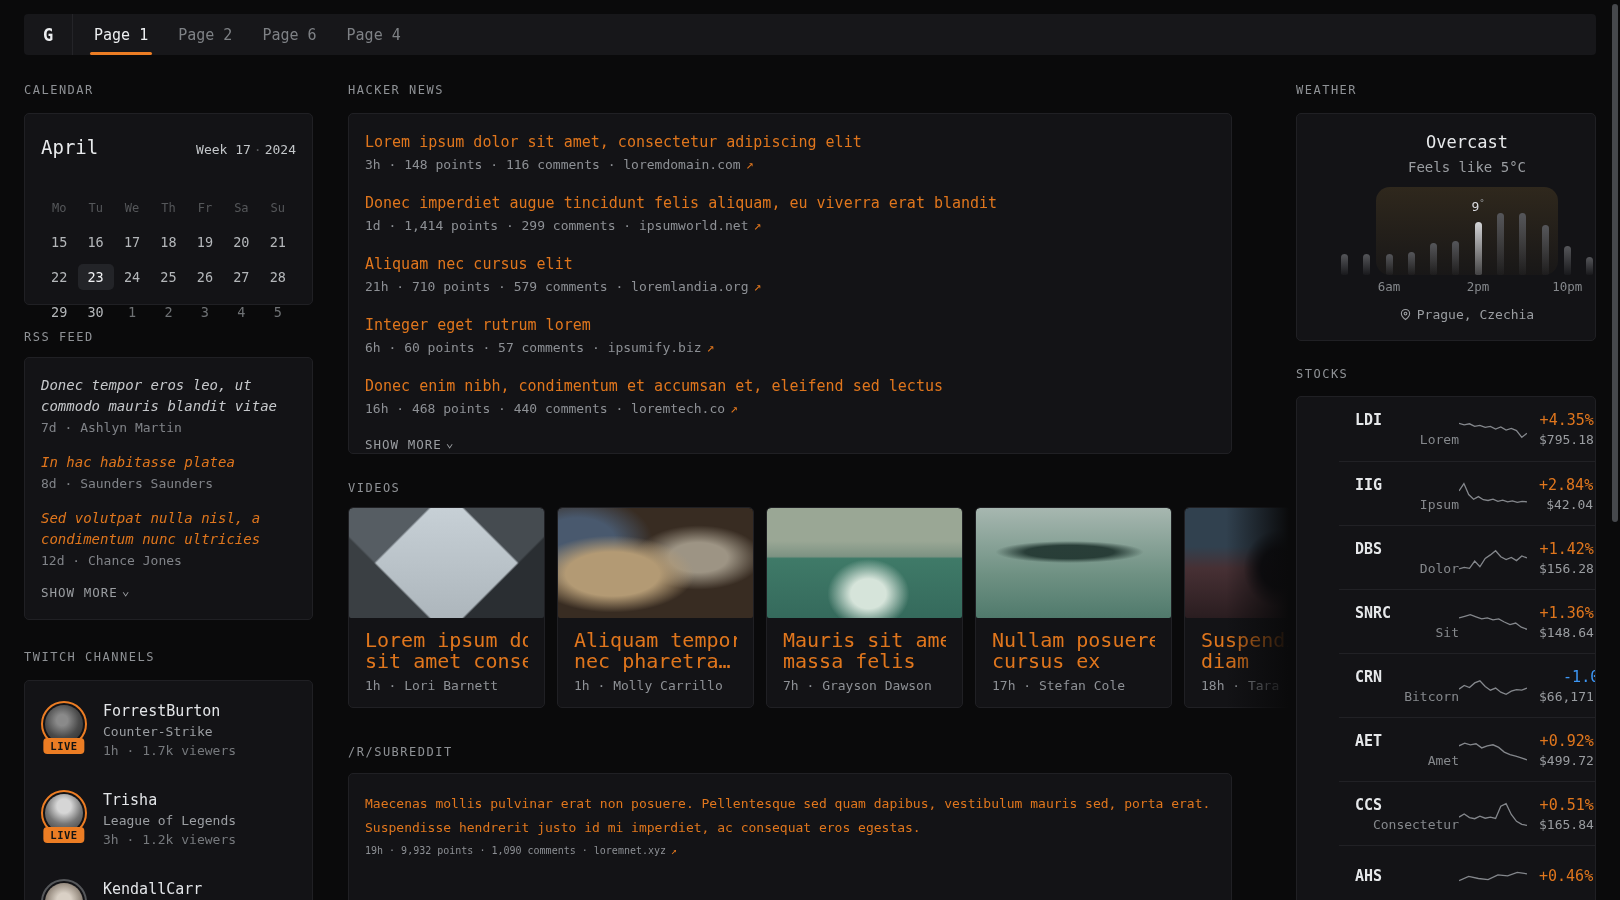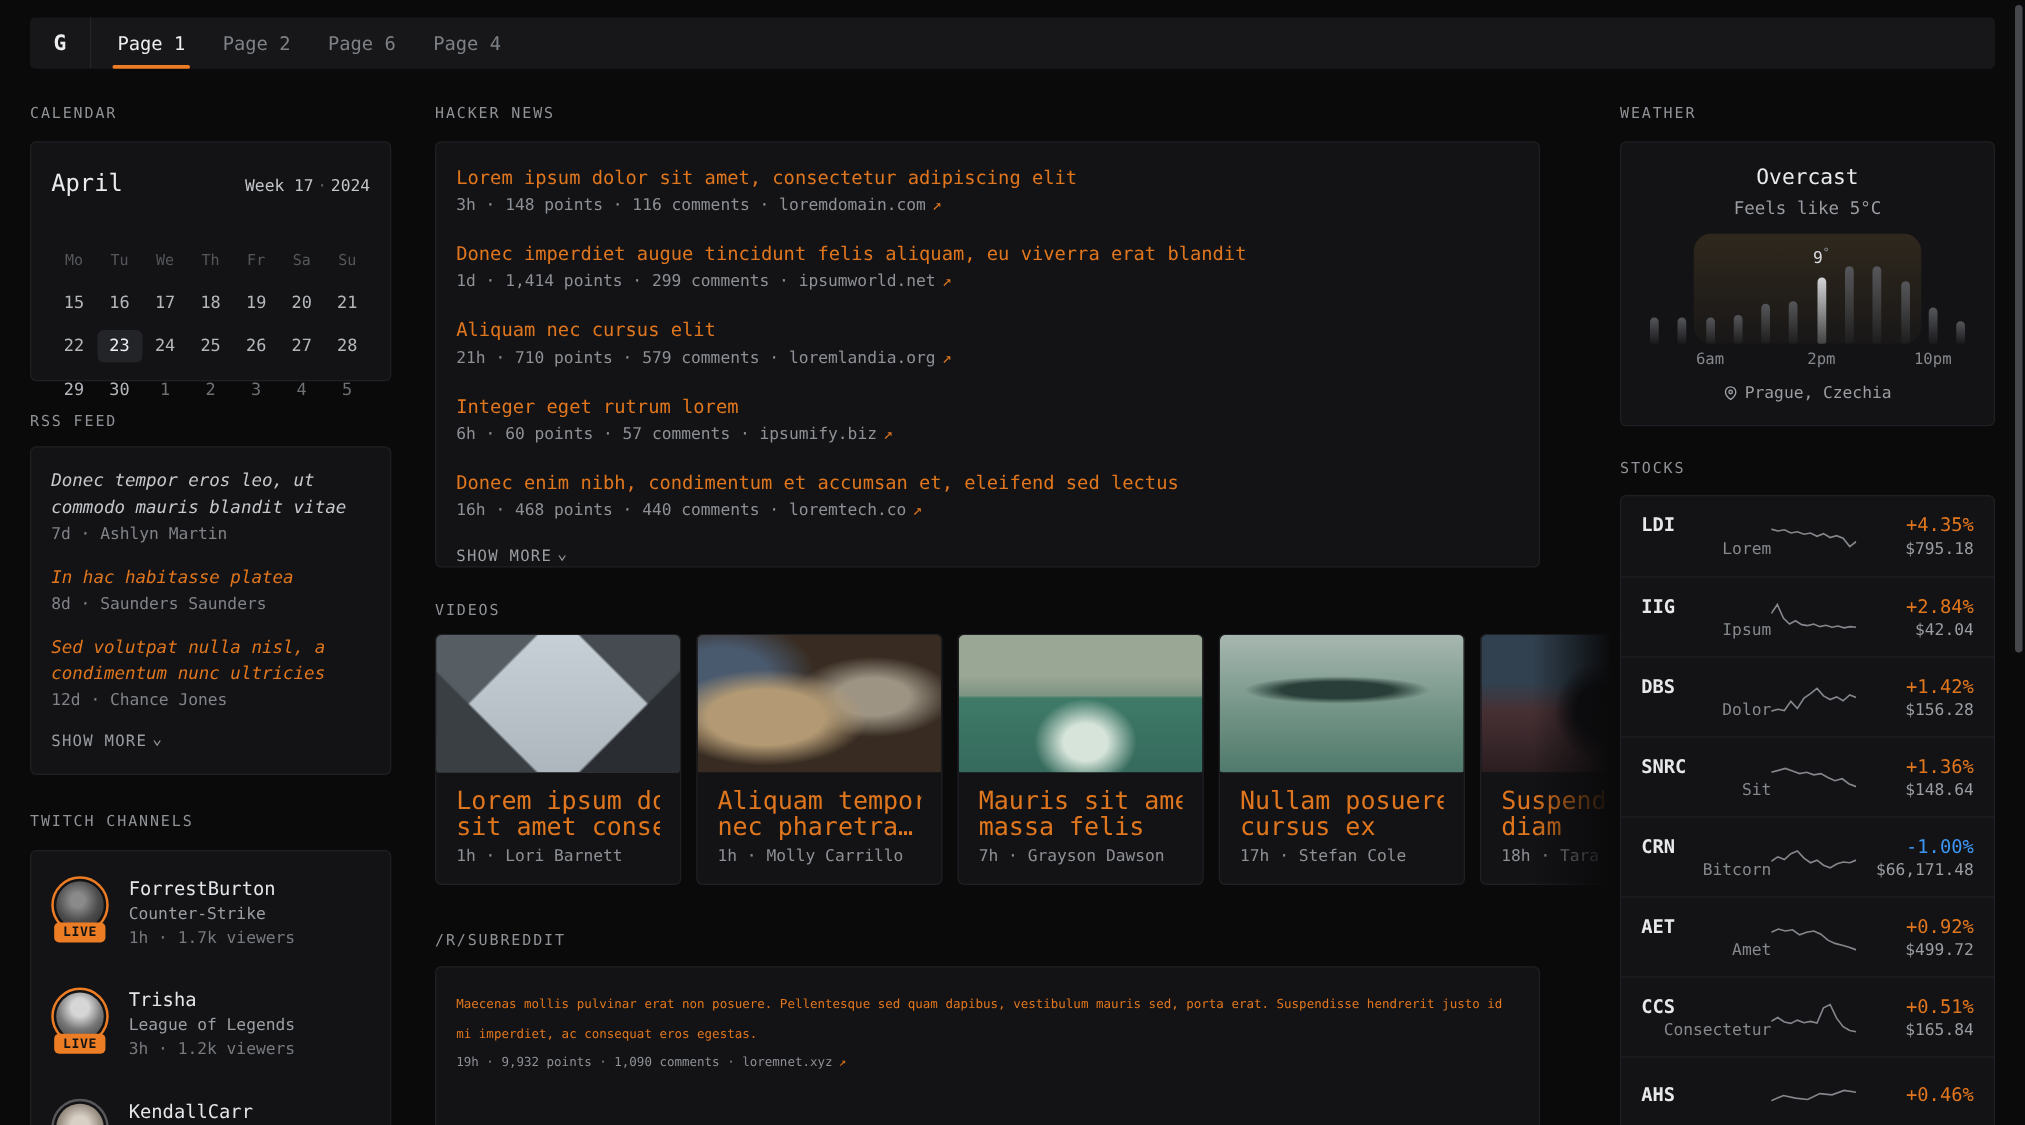--- a/index.html
+++ b/index.html
@@ -19,21 +19,21 @@
   .tab{position:relative;display:flex;align-items:center;padding:0 15px;font-size:15px;color:#7e8185;cursor:pointer;}
   .tab.active{color:#eceef0;}
   .tab.active::after{content:"";position:absolute;left:11px;right:11px;bottom:0;height:3px;background:#ec7d24;border-radius:2px;}
 
   
   .col{position:absolute;top:84px;}
   .col-left{left:24px;width:289px;}
   .col-center{left:348px;width:948px;}
   .col-right{left:1296px;width:300px;}
   .sec-label{font-size:12px;letter-spacing:1.5px;color:#8f9296;height:13px;line-height:13px;}
-  .card{background:#131316;border:1px solid #202024;border-radius:5px;}
+  .card{background:#131316;border:1px solid #202024;border-radius:5px;padding-left:42px;}
 
   
   .cal-card{margin-top:16px;height:192px;padding:16px;}
   .cal-head{display:flex;justify-content:space-between;align-items:baseline;margin-top:6px;gap:31px;}
   .cal-month{font-size:19px;color:#e8eaec;}
   .cal-week{font-size:13px;color:#c3c6c9;}
   .cal-week .dot{color:#595b5e;padding:0 3px;}
   .cal-grid{display:grid;grid-template-columns:repeat(7,1fr);margin-top:22px;row-gap:9px;text-align:center;}
   .cal-wd{font-size:12px;color:#55575a;padding:3px 0;}
   .cal-day{font-size:13.5px;color:#b4b7ba;padding:5px 0;border-radius:5px;width:36px;justify-self:center;}
@@ -87,21 +87,21 @@
   .thumb-canoe-mist{background:radial-gradient(ellipse 38% 10% at 48% 40%,rgba(25,45,40,.85) 0 60%,transparent 100%),linear-gradient(180deg,#a7b7b0,#6f9183 60%,#507a6c);}
   .thumb-figure-field-dusk{background:radial-gradient(ellipse 18% 35% at 48% 55%,rgba(10,10,14,.9) 0 50%,transparent 100%),linear-gradient(180deg,#31414f 0 35%,#473034 55%,#2a1d20 100%);}
   .vid-title{padding:12px 16px 0;font-size:20px;line-height:21px;color:#e0761d;}
   .vid-title span{display:block;white-space:nowrap;overflow:hidden;}
   .vid-meta{padding:6px 16px 14px;font-size:13px;color:#8d9095;}
   .car-fade{position:absolute;top:0;right:0;width:70px;height:100%;background:linear-gradient(90deg,rgba(10,10,11,0),#0a0a0b 90%);pointer-events:none;}
 
   
   .sr-label{margin-top:36px;}
   .sr-card{margin-top:14px;height:150px;padding:18px 16px;width:884px;}
-  .sr-title{font-size:10px;line-height:24px;color:#e0761d;cursor:pointer;}
+  .sr-title{font-size:13px;line-height:24px;color:#e0761d;cursor:pointer;}
   .sr-meta{font-size:10px;color:#8d9095;margin-top:5px;}
   .sr-meta .ext{color:#e0761d;margin-left:5px;}
 
   
   .wx-card{margin-top:16px;height:228px;padding-top:18px;}
   .wx-cond{text-align:center;font-size:17px;color:#e8eaec;}
   .wx-feels{text-align:center;font-size:14px;color:#9a9da1;margin-top:7px;}
   .w-chart{position:relative;width:252px;height:112px;margin:12px auto 0;}
   .w-daylight{position:absolute;top:0;height:88px;border-radius:14px;background:linear-gradient(180deg,rgba(186,143,62,.17),rgba(186,143,62,.03));}
   .w-bar{position:absolute;bottom:24px;width:7px;border-radius:4px 4px 2px 2px;background:linear-gradient(180deg,#55565a,rgba(58,59,62,.15));}

